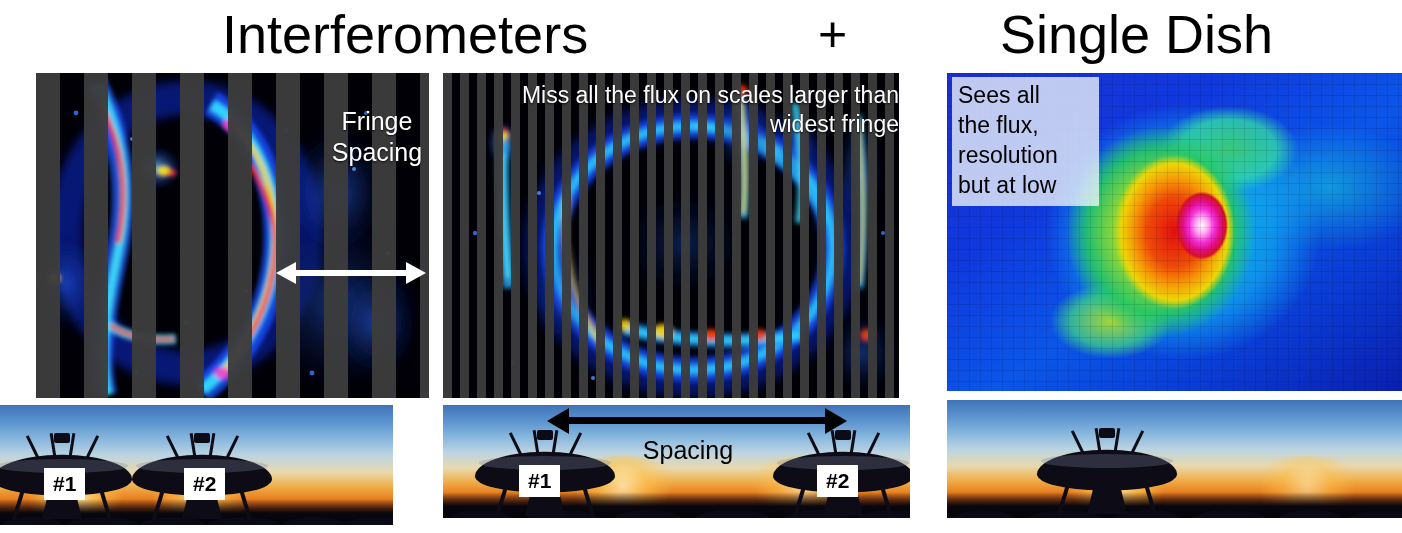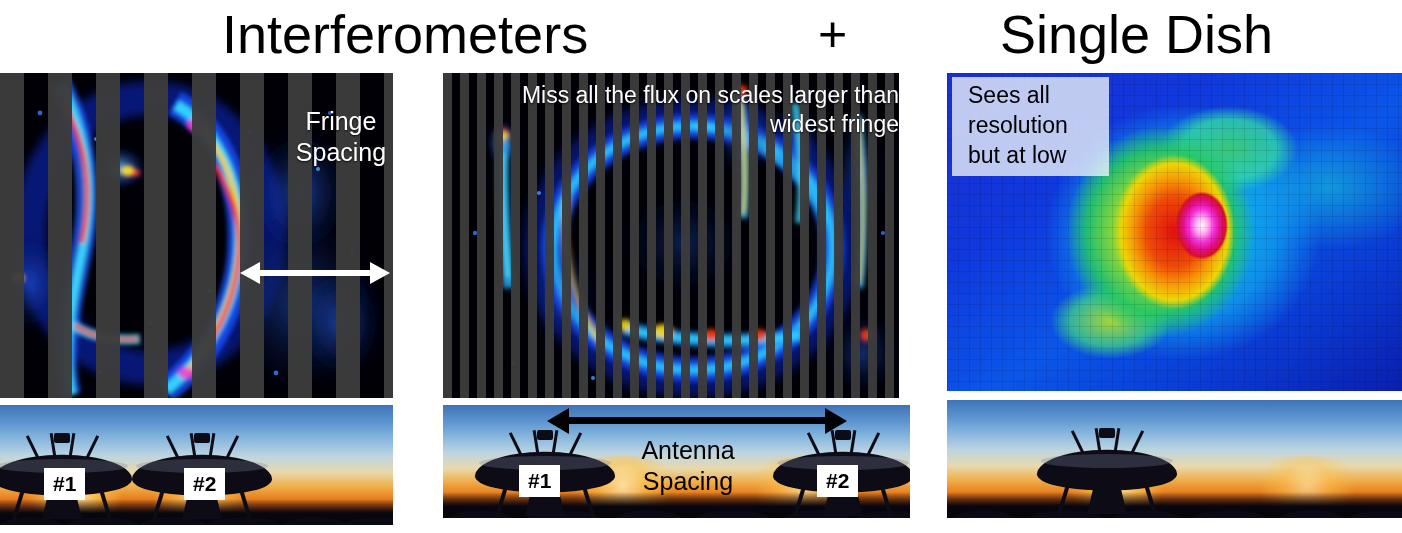--- a/index.html
+++ b/index.html
@@ -14,21 +14,21 @@
   #title-plus{left:818px;font-size:50px;}
   #title-single-dish{left:1000px;}
 
   
   .column{position:absolute;top:73px;}
   #col-left{left:0px;width:393px;}
   #col-mid{left:443px;width:467px;}
   #col-right{left:947px;width:455px;}
 
   .sky-panel{position:relative;overflow:hidden;}
-  #sky-left{width:393px;height:325px;}
+  #sky-left{width:393px;height:325px;margin-left:36px;}
   #sky-mid{width:456px;height:325px;}
   #sky-right{width:455px;height:318px;}
 
   
   .radio-base{position:absolute;inset:0;background:#000008;}
 
   
   .stripes{position:absolute;inset:0;pointer-events:none;}
   #stripes-left{background:repeating-linear-gradient(to right,
       rgba(60,60,60,.96) 0px, rgba(60,60,60,.96) 24px,
@@ -38,21 +38,21 @@
       rgba(0,0,0,0) 9px,  rgba(0,0,0,0) 17px);}
 
   
   .caption-white{position:absolute;color:#fff;font-size:25px;line-height:31px;
                  font-weight:400;text-shadow:0 1px 2px rgba(0,0,0,.85);}
   #cap-fringe{left:293px;top:33px;text-align:center;width:96px;}
   #cap-miss{left:56px;top:8px;width:400px;text-align:right;font-size:23px;
             line-height:29px;}
   #cap-sees{position:absolute;left:5px;top:4px;width:135px;
             background:rgba(240,245,250,.78);color:#000;
-            font-size:23px;line-height:30px;padding:3px 6px 6px 16px;}
+            font-size:23px;line-height:30px;padding:3px 6px 6px 6px;}
 
   
   #fringe-arrow{position:absolute;left:240px;top:188px;width:150px;height:24px;}
   #fringe-arrow .bar{position:absolute;left:16px;top:9px;width:118px;height:6px;
                      background:#fff;}
   #fringe-arrow .left-head{position:absolute;left:0;top:1px;
         border-top:11px solid transparent;border-bottom:11px solid transparent;
         border-right:20px solid #fff;width:0;height:0;}
   #fringe-arrow .right-head{position:absolute;right:0;top:1px;
         border-top:11px solid transparent;border-bottom:11px solid transparent;
@@ -385,34 +385,34 @@
       <div class="strutR"></div>
     </div>
     <div class="ant-label" style="left:374px;top:60px;">#2</div>
 
     <div id="antenna-arrow">
       <div class="left-head"></div>
       <div class="bar"></div>
       <div class="right-head"></div>
     </div>
     <div id="cap-antenna">
-      <div>Antenna</div>
       <div>Spacing</div>
     </div>
   </div>
 </div>
 
 <div class="column" id="col-right">
 
   <div class="sky-panel" id="sky-right">
     <div id="galaxy"></div>
     <div id="galaxy-pixels"></div>
 
     <div id="cap-sees">
       <div>Sees all</div>
+      <div>the flux,</div>
       <div>resolution</div>
       <div>but at low</div>
     </div>
   </div>
 
   <div class="scope-panel" id="scope-right">
     <div class="sunglow" style="left:110px;bottom:6px;opacity:.95;"></div>
     <div class="sunglow" style="left:300px;bottom:2px;opacity:.6;"></div>
     <div class="ridge"></div>
 

